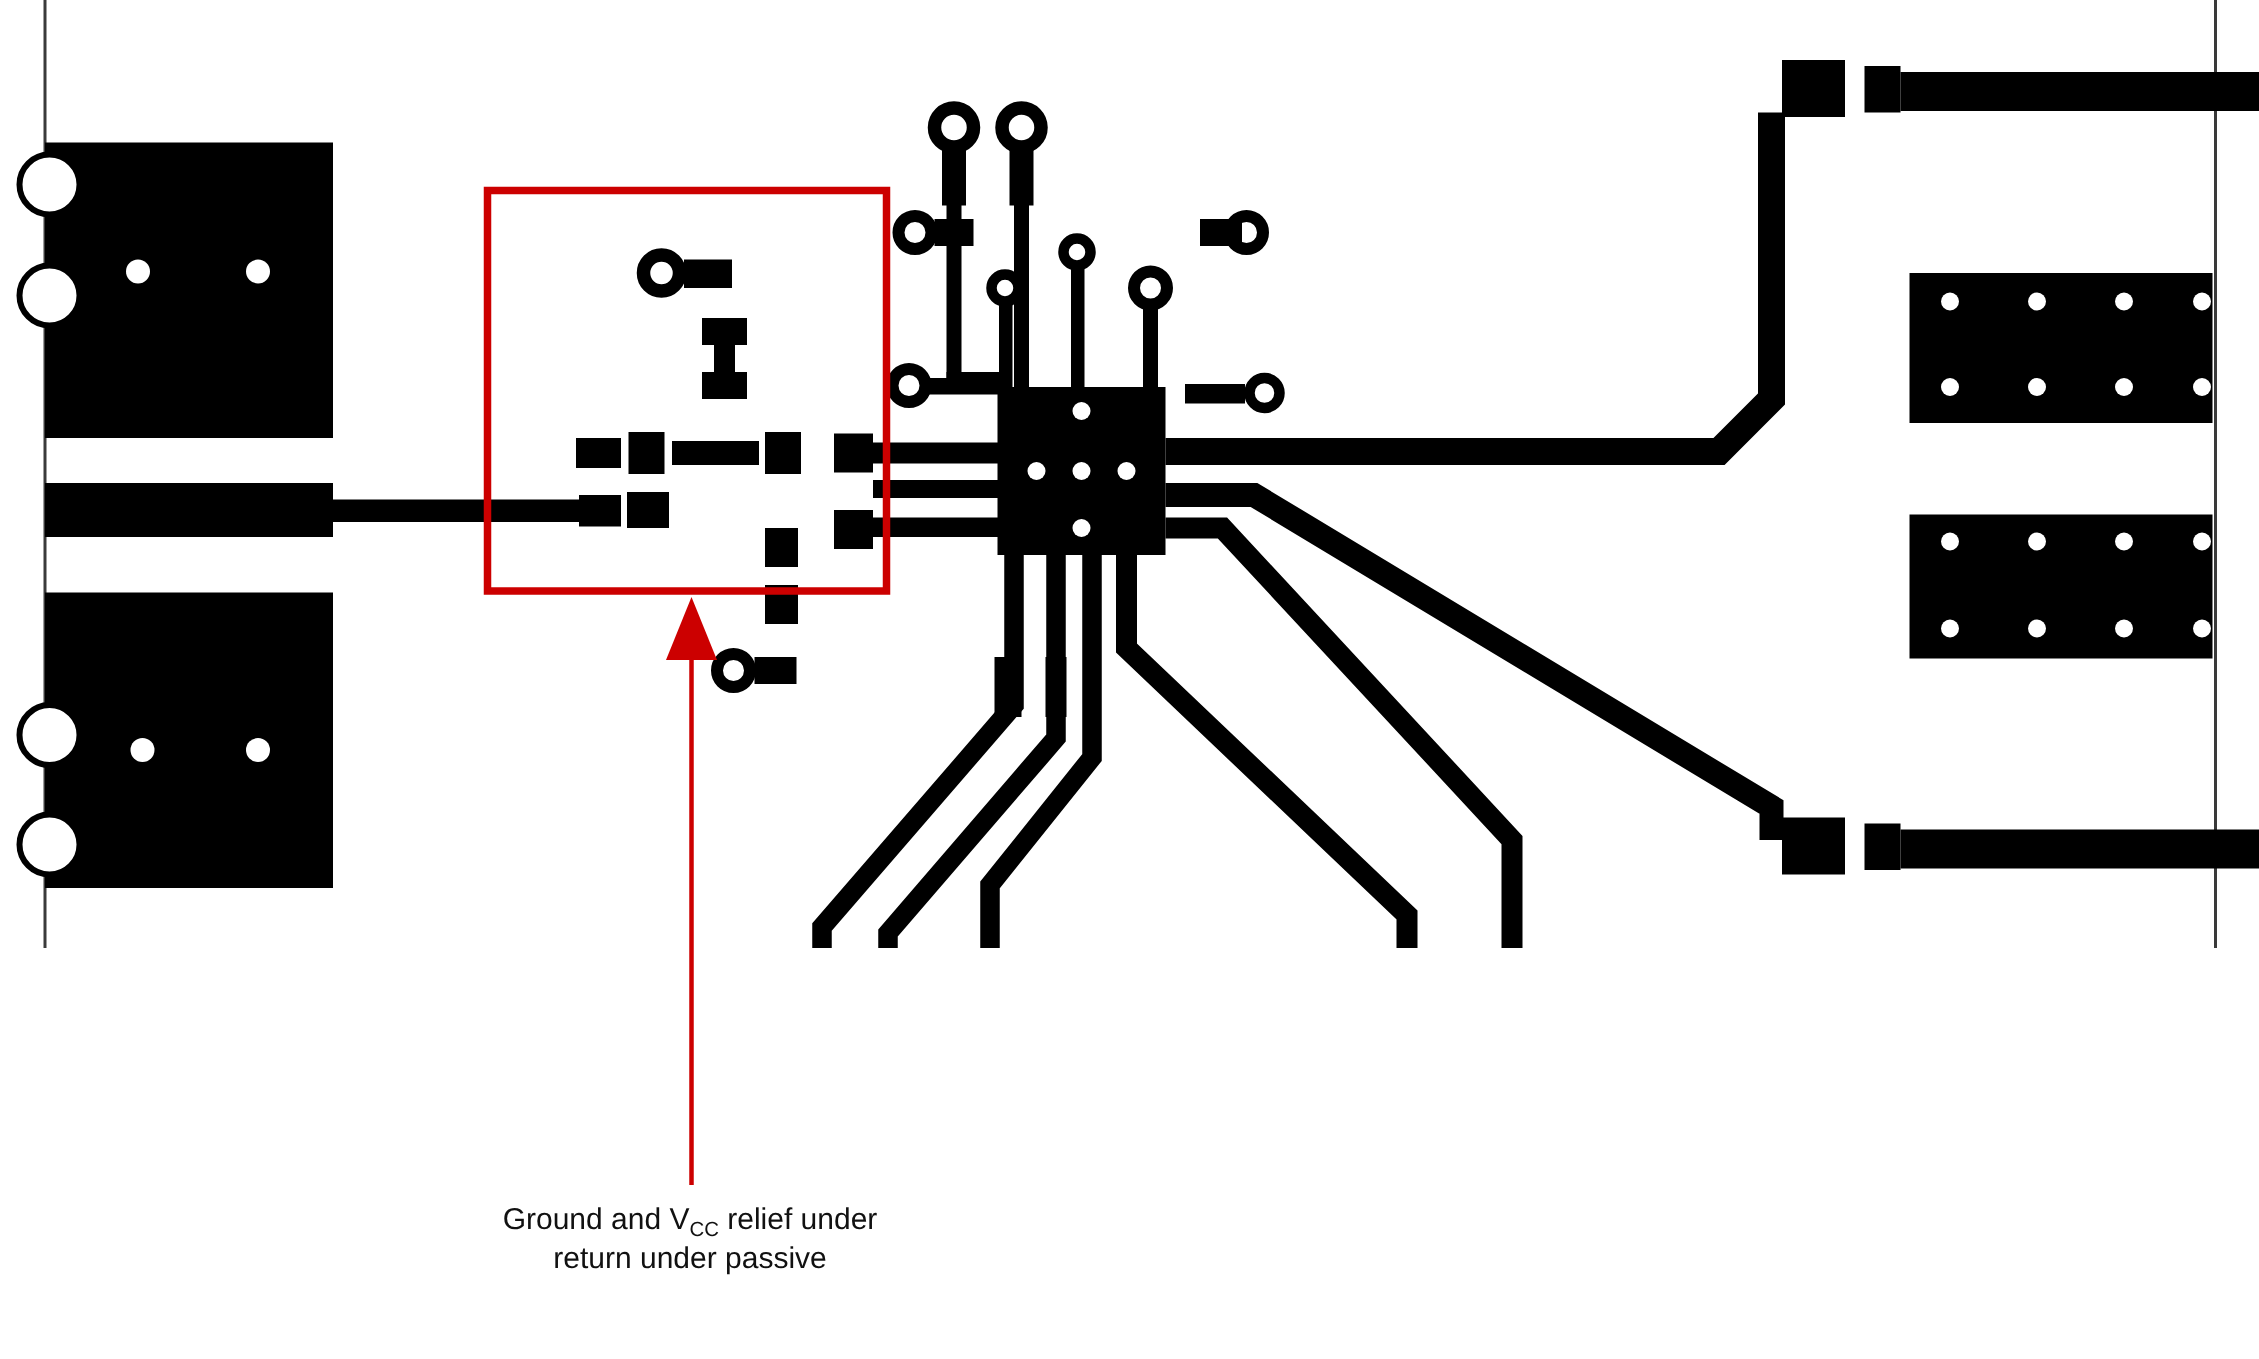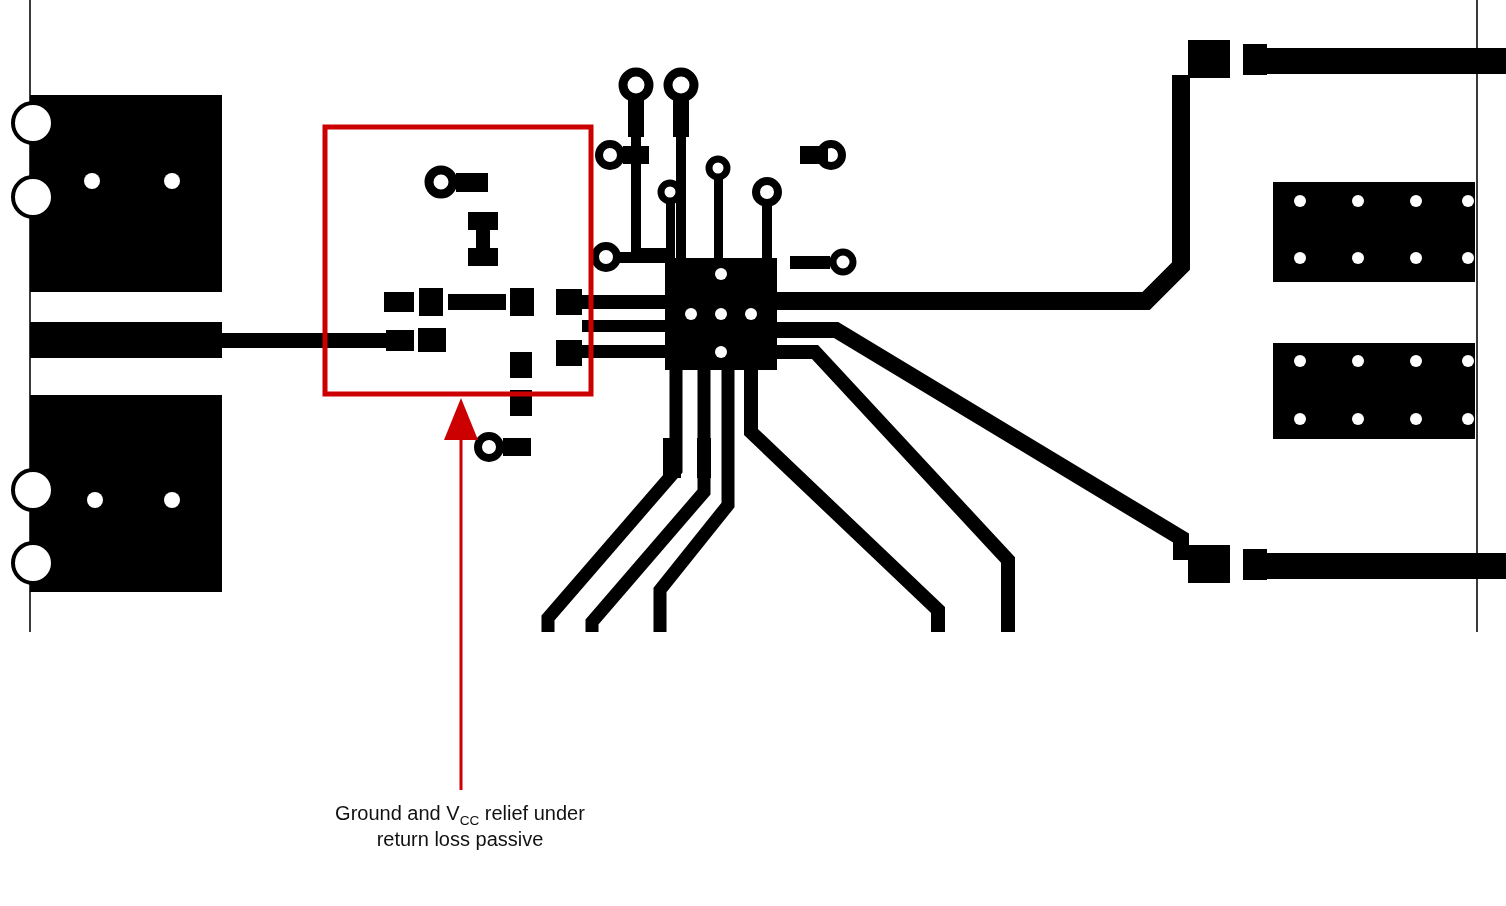--- a/index.html
+++ b/index.html
@@ -159,16 +159,16 @@
     <rect x="325" y="127" width="266" height="267" fill="none" stroke="#cc0000" stroke-width="5"></rect>
 
     <g>
       <line x1="461" y1="436" x2="461" y2="790" stroke="#cc0000" stroke-width="3"></line>
       <polygon points="461,398 444,440 478,440" fill="#cc0000"></polygon>
     </g>
   </svg>
 
   <div class="caption">
     <div><span>Ground and V</span><sub>CC</sub><span> relief under</span></div>
-    <div>return loss passive</div>
+    <div>return under passive</div>
   </div>
 
 </div>
 
 </body></html>

